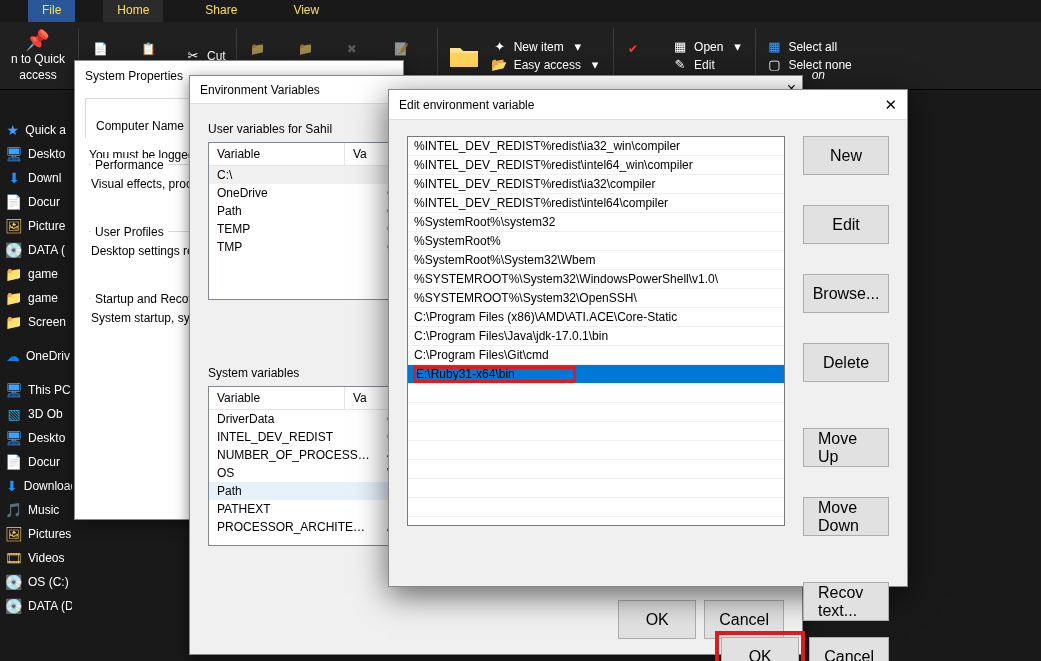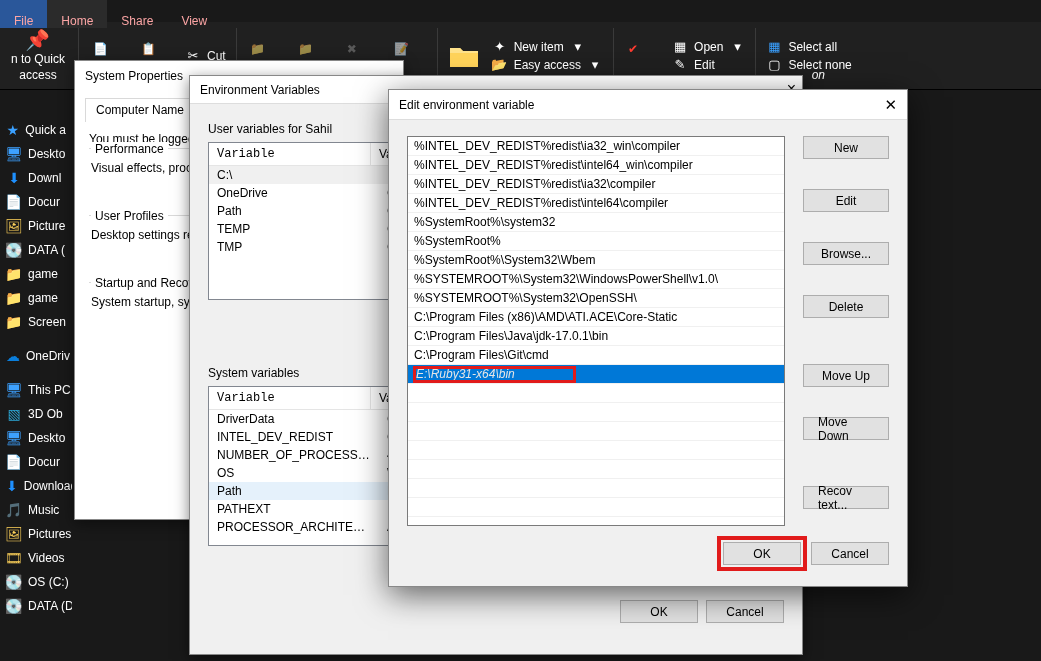--- a/index.html
+++ b/index.html
@@ -1,21 +1,21 @@
 <!DOCTYPE html>
 <html><head>
 <meta charset="utf-8">
 <style>
   * { box-sizing: border-box; margin: 0; padding: 0; font-family: "Segoe UI", Arial, sans-serif; }
   body { width: 1041px; height: 661px; background: #000; position: relative; overflow: hidden; font-size: 12px; color: #000; }
 
   
   .explorer { position: absolute; inset: 0; background: #191919; color: #fff; }
   .menubar { display: flex; height: 22px; background: #191919; align-items: stretch; font-size: 12px; }
-  .menubar .tab { padding: 14px 14px; color: #fca5a5; }
+  .menubar .tab { padding: 3px 14px; color: #fde047; margin-left: 28px; }
   .menubar .tab.file { background: #2a579a; }
   .menubar .tab.active { background: #2b2b2b; }
   .ribbon { height: 68px; background: #202020; border-bottom: 1px solid #000; display: flex; align-items: center; padding-left: 8px; gap: 8px; color: #fff; font-size: 12px; }
   .pin-area { display:flex; flex-direction:column; align-items:center; gap:2px; width:60px; text-align:center; line-height:1.1;}
   .pin-ico { font-size:20px; color:#ccc;}
   .ribbon-sep { width:1px; height:56px; background:#3a3a3a; margin:0 2px; }
   .ribbon-group { display:flex; align-items:center; gap:12px; }
   .bigicon { display:flex; flex-direction:column; align-items:center; width:36px; color:#888;}
   .bigicon svg, .bigicon .gl { width:28px; height:28px; }
   .stack { display:flex; flex-direction:column; gap:2px; }
@@ -32,55 +32,55 @@
   .cube { color:#2ca8d6; }
   .folder { color:#ffd35a; }
   .music { color:#4aa8ff; }
   .dnarrow { color:#1e90ff;}
 
   
   .sysprops { position:absolute; left:74px; top:60px; width:330px; height:460px; background:#fff; border:1px solid #888; box-shadow:0 4px 14px rgba(0,0,0,.45); }
   .sysprops .title { padding:8px 10px; font-size:12px; }
   .spcontent { padding:6px 10px; }
   .tabs-row { display:flex; border-bottom:1px solid #d9d9d9; font-size:12px; }
-  .tabs-row .t { padding:4px 10px 5px; border:1px solid transparent; border-bottom:none; }
+  .tabs-row .t { padding:20px 10px 5px; border:1px solid transparent; border-bottom:none; }
   .tabs-row .t.cur { border-color:#d9d9d9; background:#fff; position:relative; top:1px; }
   .spbody { padding:10px 4px; font-size:12px; }
   .fieldset-box { border-top:1px solid #d9d9d9; margin-top:2px; padding:6px 2px 12px; }
   .fieldset-box .ftitle { position:relative; top:-13px; background:#fff; padding:0 4px; display:inline-block; }
   .fieldset-box .desc { margin-top:-8px; color:#000; }
 
   
   .envvars { position:absolute; left:189px; top:75px; width:614px; height:580px; background:#f0f0f0; border:1px solid #888; box-shadow:0 4px 14px rgba(0,0,0,.5); }
   .envvars .titlebar { height:28px; display:flex; align-items:center; padding:0 10px; background:#fff; border-bottom:1px solid #ddd; position:relative;}
   .envvars .titlebar .closex { position:absolute; right:6px; top:4px; font-size:16px;}
   .envcontent { padding:12px 18px; }
   .section-title { font-size:12px; margin:6px 0 6px; }
   .grid { border:1px solid #828790; background:#fff; height:158px; overflow:hidden; }
   .grid.sys { height:160px; }
   .grid .ghead { display:flex; background:#fff; border-bottom:1px solid #e5e5e5; font-size:12px; }
   .grid .ghead .gh { padding:4px 8px; border-right:1px solid #e5e5e5; }
-  .grid .ghead .gh:first-child { width:162px; flex:0 0 auto;font-family:Liberation Mono, monospace; }
+  .grid .ghead .gh:first-child { width:136px; flex:0 0 auto; }
   .grid .ghead .gh:last-child { flex:1; }
   .grid .gbody { font-size:12px; }
   .grid .grow { display:flex; }
   .grid .grow .gc { padding:2px 8px; white-space:nowrap; overflow:hidden; text-overflow:ellipsis; }
   .grid .grow .gc:first-child { width:170px; flex:0 0 auto; }
   .grid .grow .gc:last-child { flex:1; }
   .btn-row { display:flex; gap:8px; justify-content:flex-end; margin-top:10px; }
-  .winbtn { min-width:78px; height:23px; font-size:12px; background:#e1e1e1; border:1px solid #adadad; display:inline-flex; align-items:center; justify-content:center; padding:0 14px; }
+  .winbtn { min-width:78px; height:39px; font-size:16px; background:#e1e1e1; border:1px solid #adadad; display:inline-flex; align-items:center; justify-content:center; padding:0 14px; }
 
   
   .editenv { position:absolute; left:388px; top:89px; width:520px; height:498px; background:#f0f0f0; border:1px solid #888; box-shadow:0 8px 30px rgba(0,0,0,.6); }
   .editenv .titlebar { height:30px; background:#fff; display:flex; align-items:center; padding:0 10px; border-bottom:1px solid #ddd; position:relative; font-size:12px;}
   .editenv .titlebar .closex { position:absolute; right:10px; top:6px; font-size:15px; }
   .editbody { padding:16px 18px; display:flex; gap:18px; }
   .pathlist { flex:1; border:1px solid #7a7a7a; background:#fff; height:390px; overflow:auto; font-size:12px; }
   .pathlist .prow { padding:2px 6px; border-bottom:1px solid #f0f0f0; white-space:nowrap; overflow:hidden; text-overflow:ellipsis; height:19px; line-height:15px;}
-  .pathlist .prow.selected { background:#0078d7; color:#e5e5e5;font-style:italic; }
+  .pathlist .prow.selected { background:#0078d7; color:#000000; }
   .highlight-red { outline:3px solid #e11b1b; outline-offset:-2px; display:inline-block; }
   .sidebtns { display:flex; flex-direction:column; gap:6px; width:86px; }
   .sidebtns .gap { height:18px; }
   .sidebtns .gap2 { height:34px; }
   .editfooter { display:flex; gap:10px; justify-content:flex-end; padding:0 18px 16px; }
   .winbtn.hl { outline:4px solid #e11b1b; outline-offset:2px; }
 
   .clip { overflow:hidden; }
 </style>
 </head>

